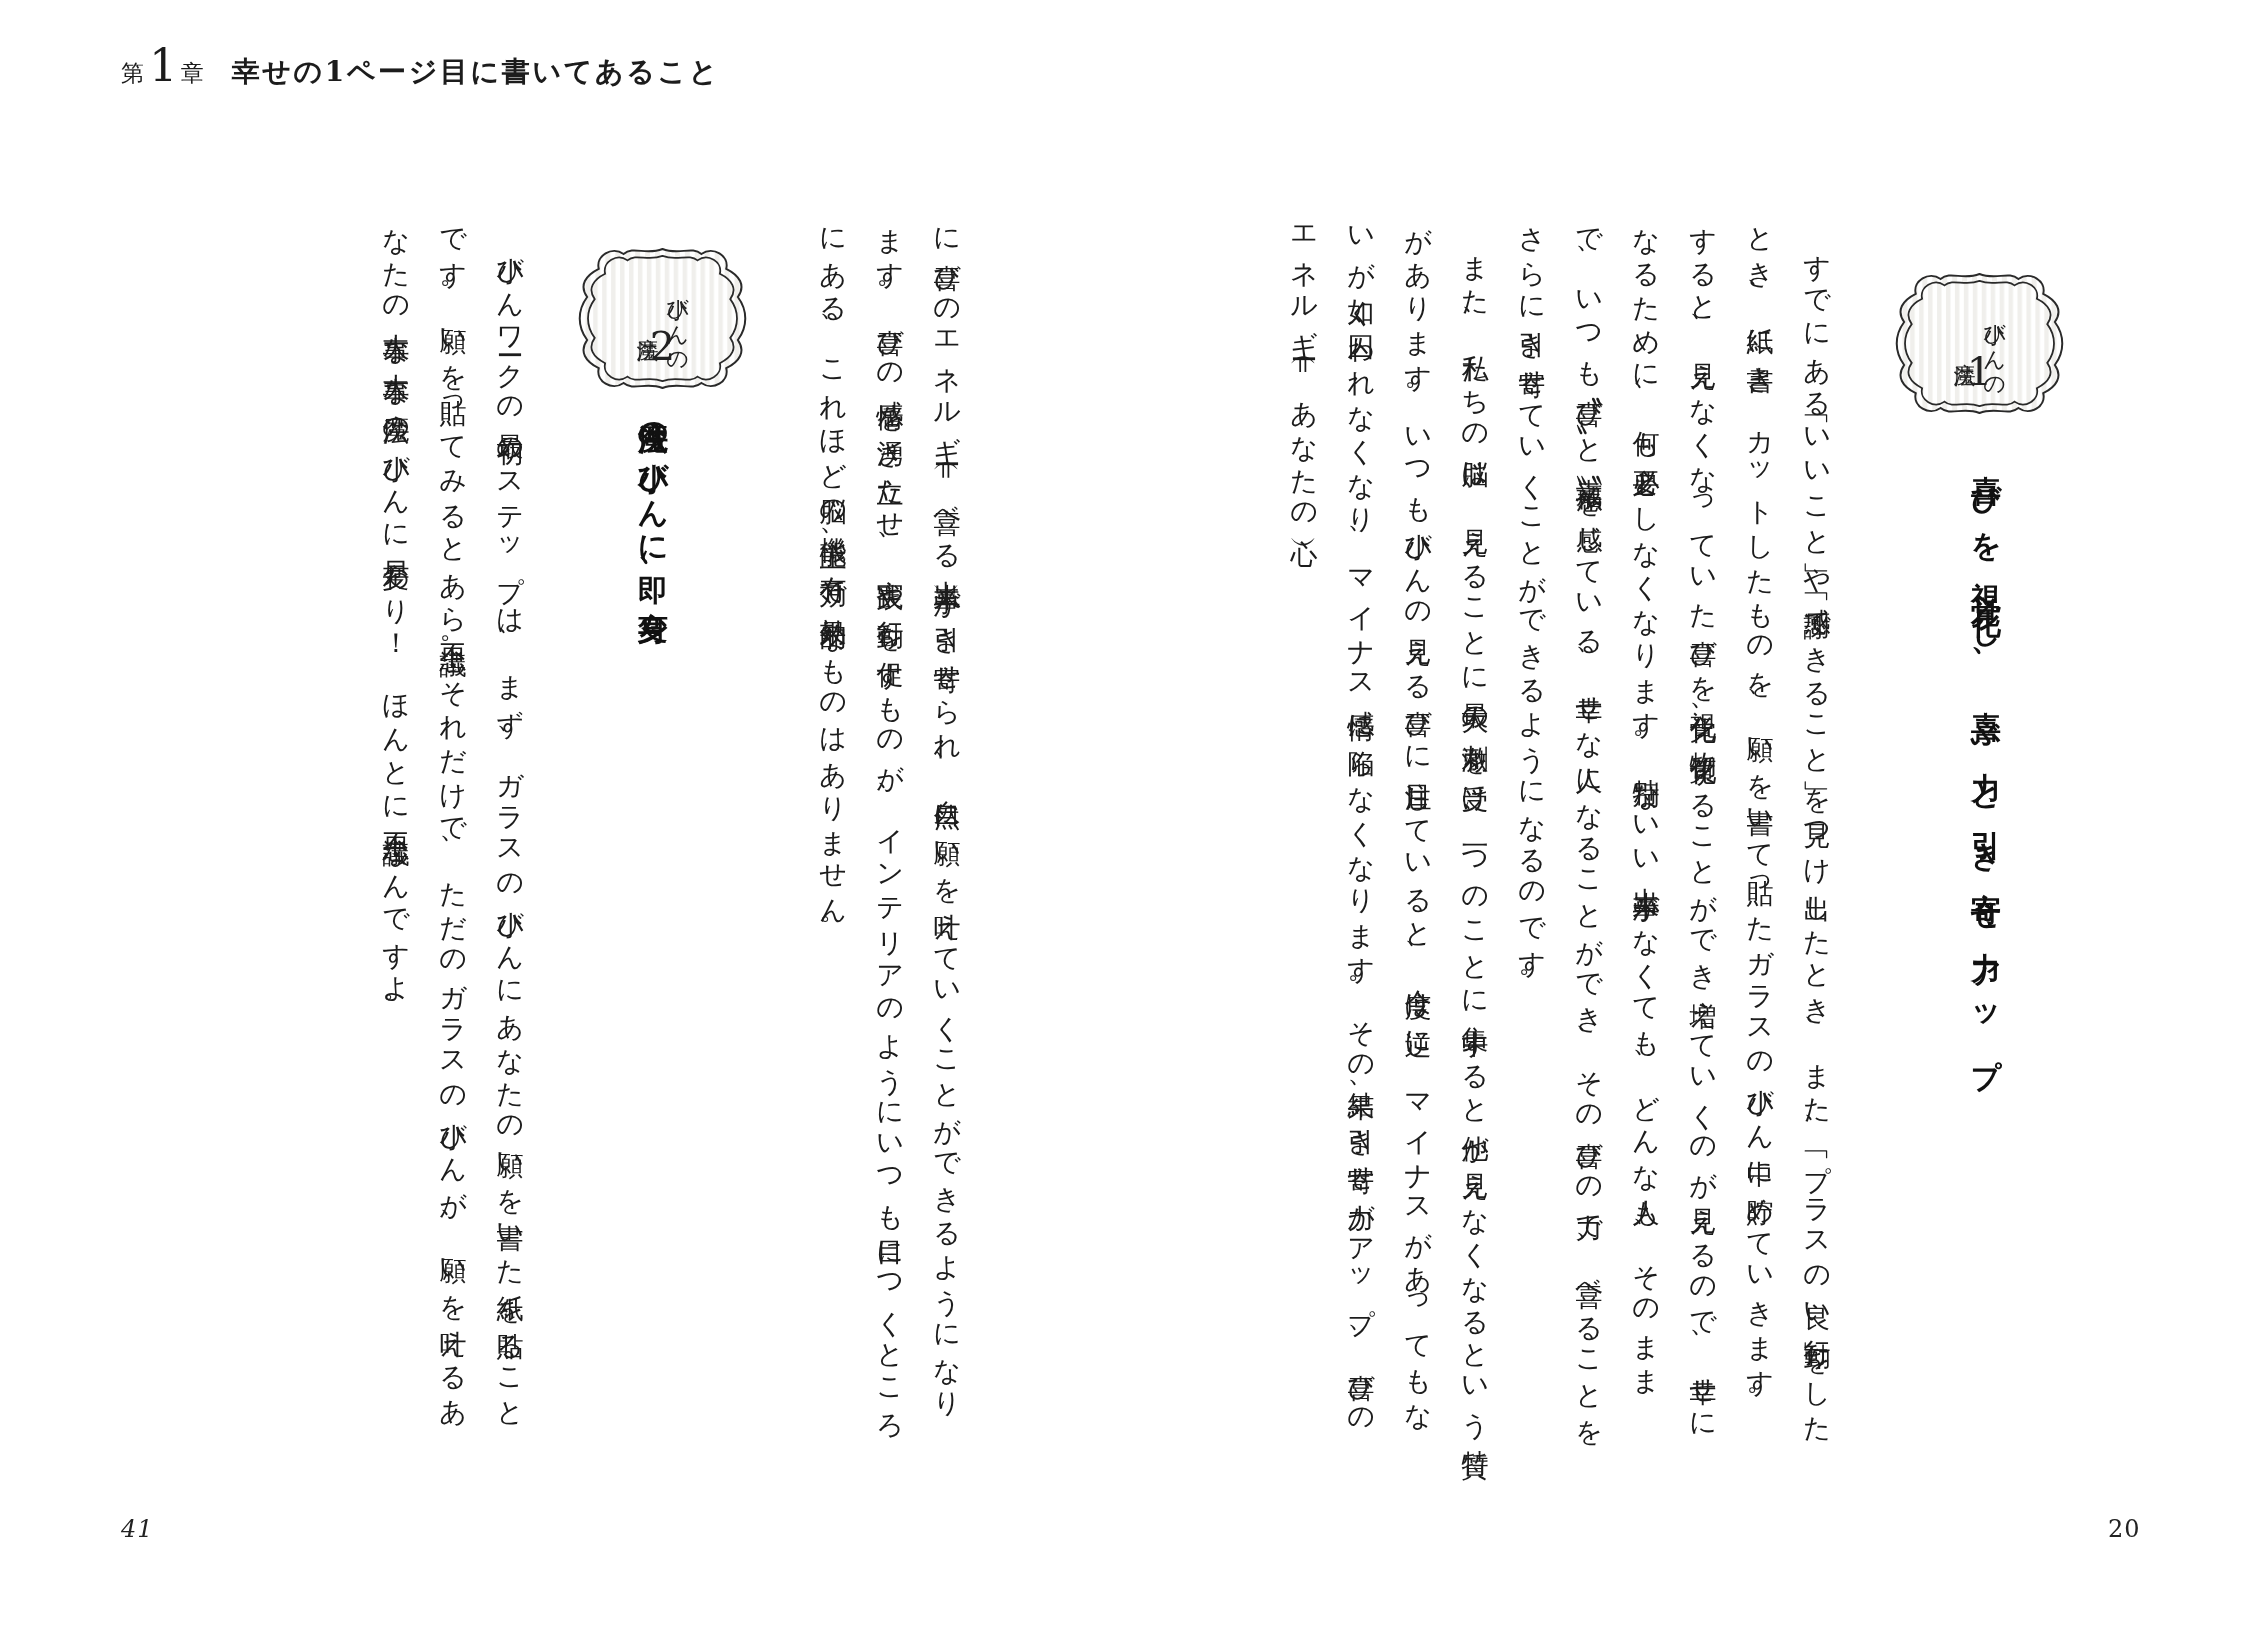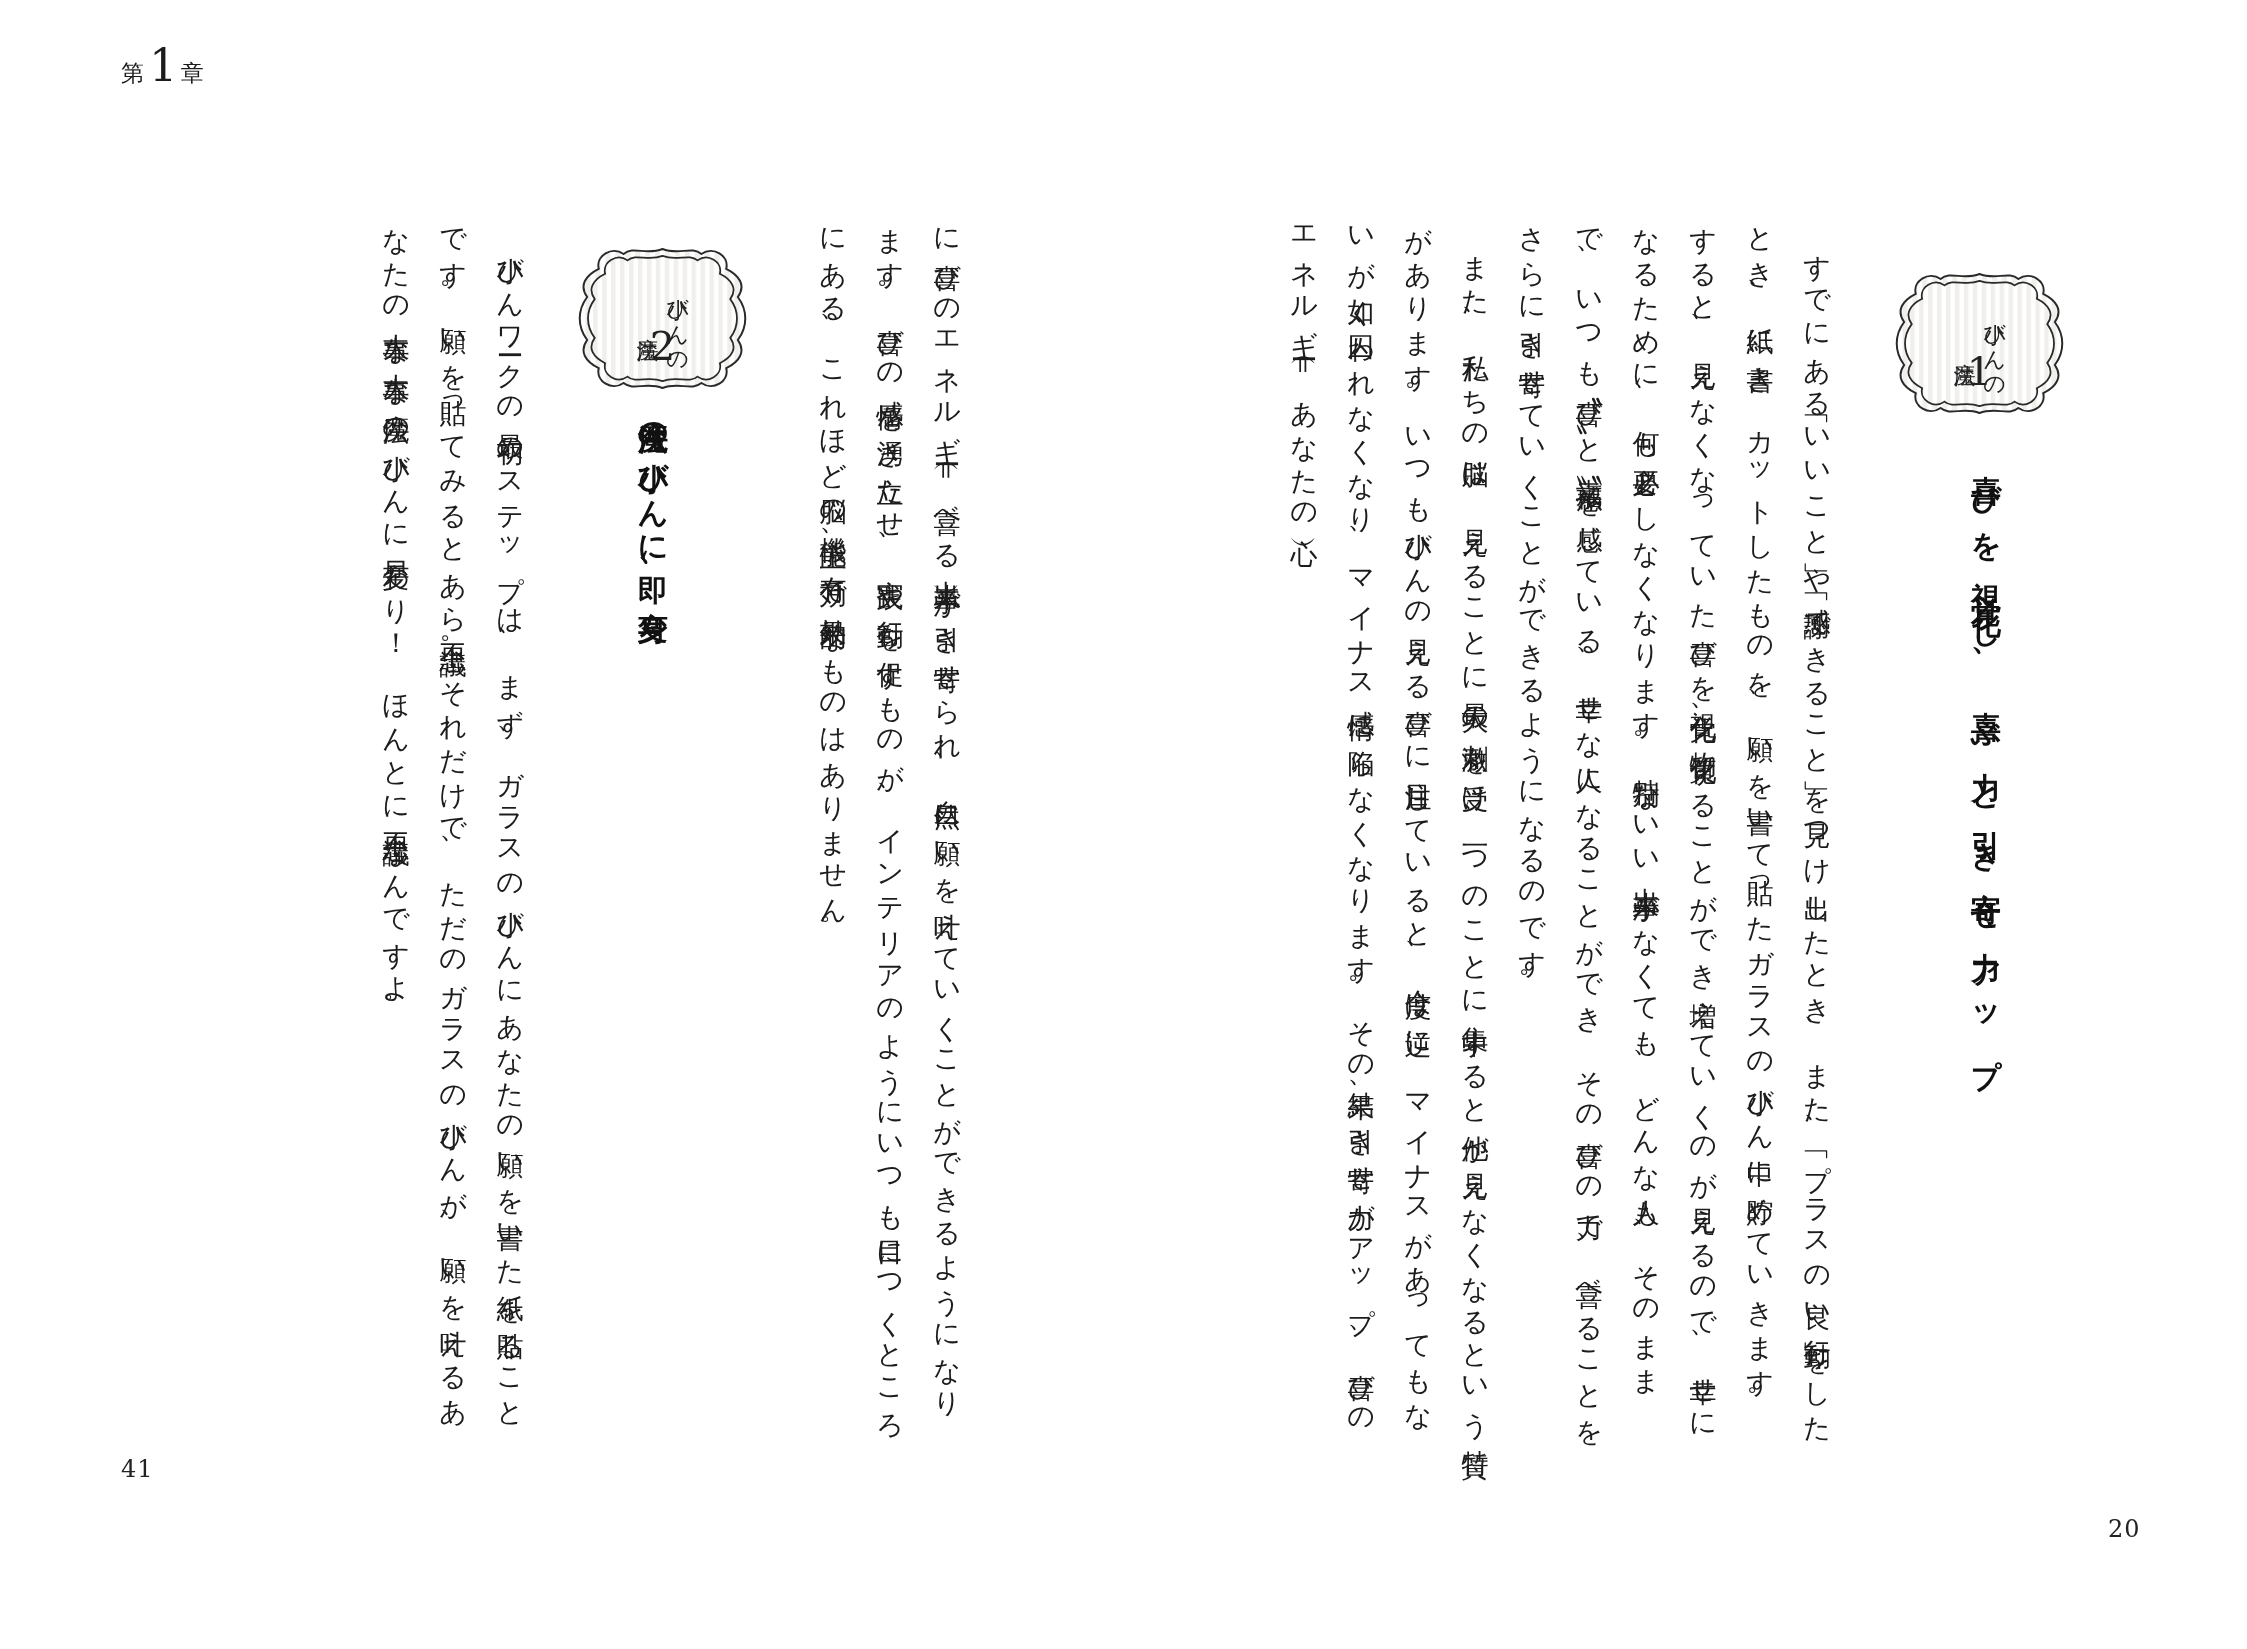--- a/index.html
+++ b/index.html
@@ -42,30 +42,31 @@
     writing-mode:vertical-rl;text-orientation:mixed;text-align:center;
     font-size:22px;line-height:30px;letter-spacing:1.8px;color:#222;
     white-space:normal;height:84px;
   }
   .badge-number{
     position:absolute;top:55%;left:50%;transform:translateX(-50%);
     font-size:40px;color:#222;line-height:1;
   }
   
   .page-number{position:absolute;font-size:24px;color:#222;letter-spacing:0.9px;}
-  .pn-left{left:121px;top:1455px;}
+  .pn-left{left:121px;top:1515px;font-style:italic;}
   .pn-right{left:2108px;top:1515px;}
 </style>
 </head>
 <body>
 
 <div class="chapter-header">
   <span class="ch-small">第</span>
   <span class="ch-num">1</span>
   <span class="ch-small">章</span>
+  <span class="ch-title">幸せの1ページ目に書いてあること</span>
 </div>
 
 <div>
 
   <div class="badge" style="left:1889px;top:269px;">
     <svg viewBox="0 0 210 180" aria-hidden="true">
       <defs>
         <pattern id="stripes1" width="12" height="12" patternUnits="userSpaceOnUse">
           <rect width="12" height="12" fill="#ffffff"></rect>
           <rect width="6" height="12" fill="#f0efec"></rect>

